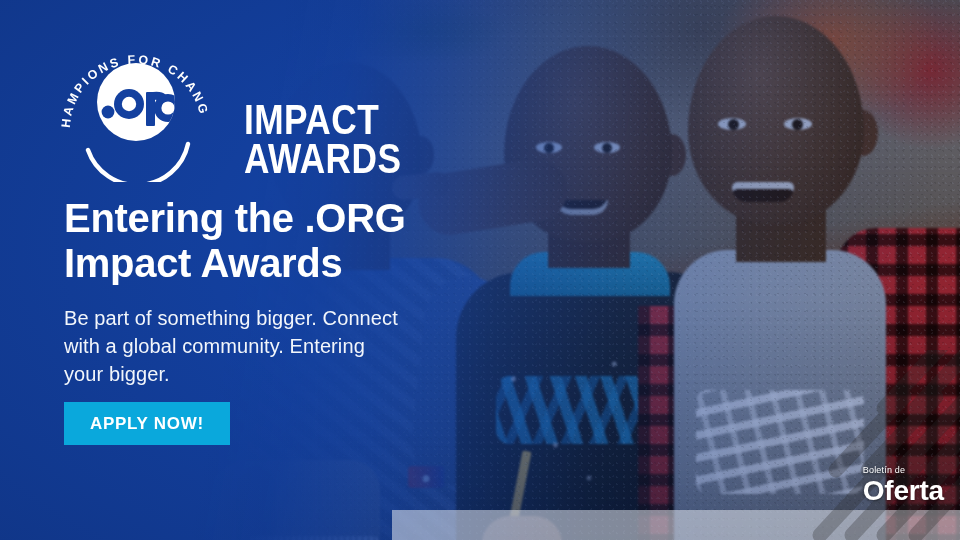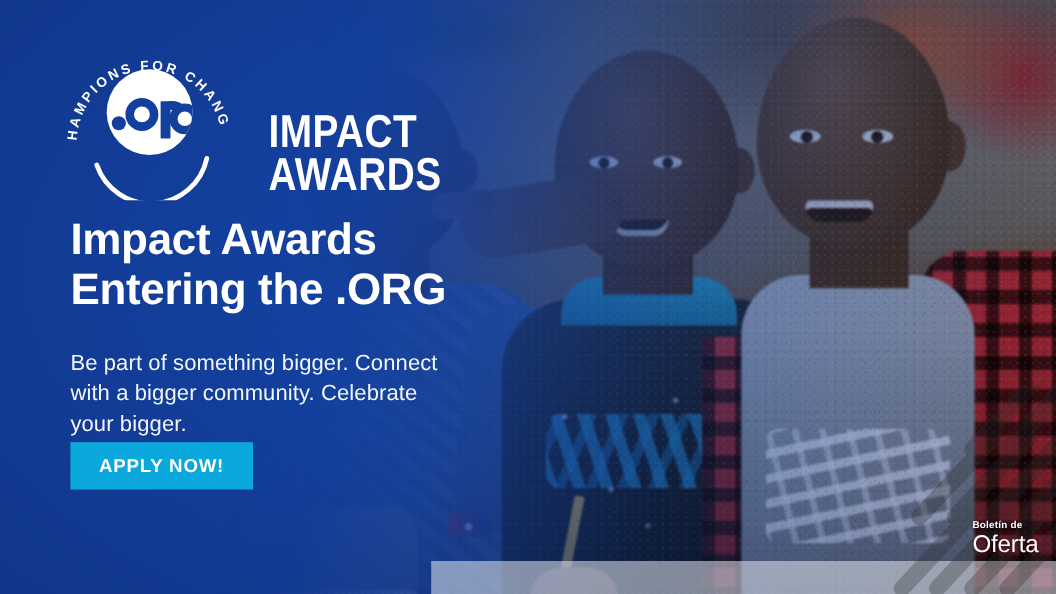--- a/index.html
+++ b/index.html
@@ -301,21 +301,21 @@
   .copy { position:absolute; left:64px; top:196px; width:420px; }
   .headline {
     color:#ffffff;
     font-size:40px;
     font-weight:700;
     line-height:1.12;
     letter-spacing:-.3px;
   }
   .headline span { display:block; }
   .subhead {
-    margin-top:30px;
+    margin-top:18px;
     color:#f2f6fb;
     font-size:20px;
     font-weight:400;
     line-height:1.42;
     letter-spacing:.1px;
   }
   .subhead span { display:block; }
 
   .cta {
     position:absolute; left:64px; top:402px;
@@ -332,22 +332,22 @@
   .wm-pattern {
     position:absolute; right:0; bottom:0; width:150px; height:190px;
     pointer-events:none; opacity:.34;
   }
   .watermark {
     position:absolute; right:16px; bottom:34px;
     text-align:left; color:#ffffff;
     text-shadow:0 1px 3px rgba(0,0,0,.45);
     pointer-events:none;
   }
-  .wm-small { font-size:9px; font-weight:700; letter-spacing:.2px; line-height:1.1; }
-  .wm-big   { font-size:22px; font-weight:400; line-height:1.06; letter-spacing:-.2px;text-align:center; }
+  .wm-small { font-size:9px; font-weight:400; letter-spacing:.2px; line-height:1.1; }
+  .wm-big   { font-size:28px; font-weight:700; line-height:1.06; letter-spacing:-.2px;text-align:center; }
   .wm-big span { display:block; }
 </style>
 </head>
 <body>
 
 <div class="banner">
 
   <div class="photo">
     <div class="photo-bg"></div>
     <div class="veg"></div>
@@ -454,26 +454,26 @@
     </svg>
 
     <div class="logo-wordmark">
       <span>IMPACT</span>
       <span>AWARDS</span>
     </div>
   </div>
 
   <div class="copy">
     <h1 class="headline">
+      <span>Entering the .ORG</span>
       <span>Impact Awards</span>
-      <span>Entering the .ORG</span>
     </h1>
     <p class="subhead">
       <span>Be part of something bigger. Connect</span>
-      <span>with a bigger community. Celebrate</span>
+      <span>with a global community. Entering</span>
       <span>your bigger.</span>
     </p>
   </div>
 
   <button class="cta" type="button">APPLY NOW!</button>
 
   <svg class="wm-pattern" viewBox="0 0 150 190" aria-hidden="true">
     <g stroke="#2b2b2b" stroke-width="15" stroke-linecap="round" opacity=".85">
       <line x1="10" y1="185" x2="78" y2="112"></line>
       <line x1="42" y1="185" x2="110" y2="112"></line>

